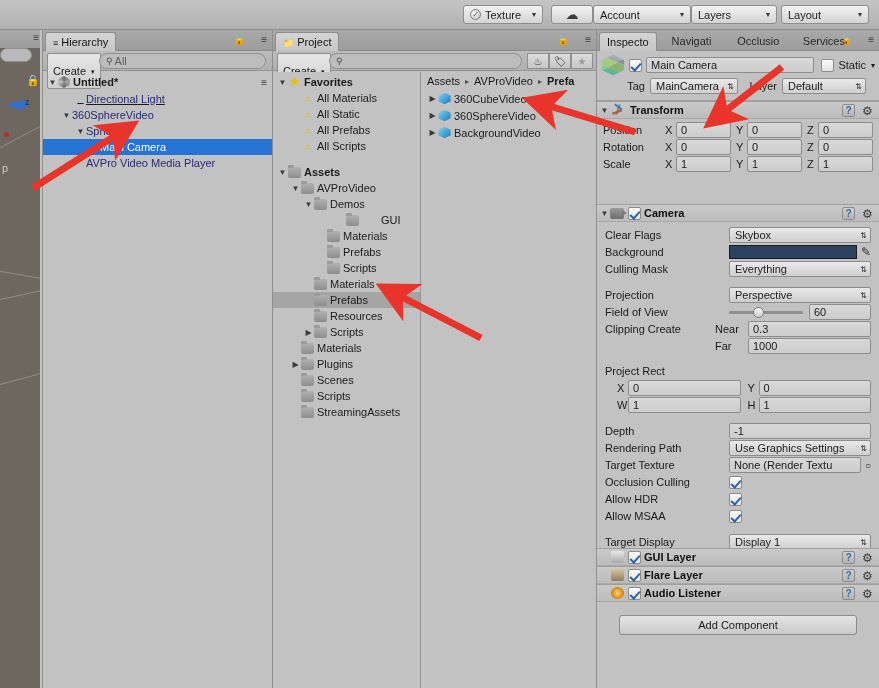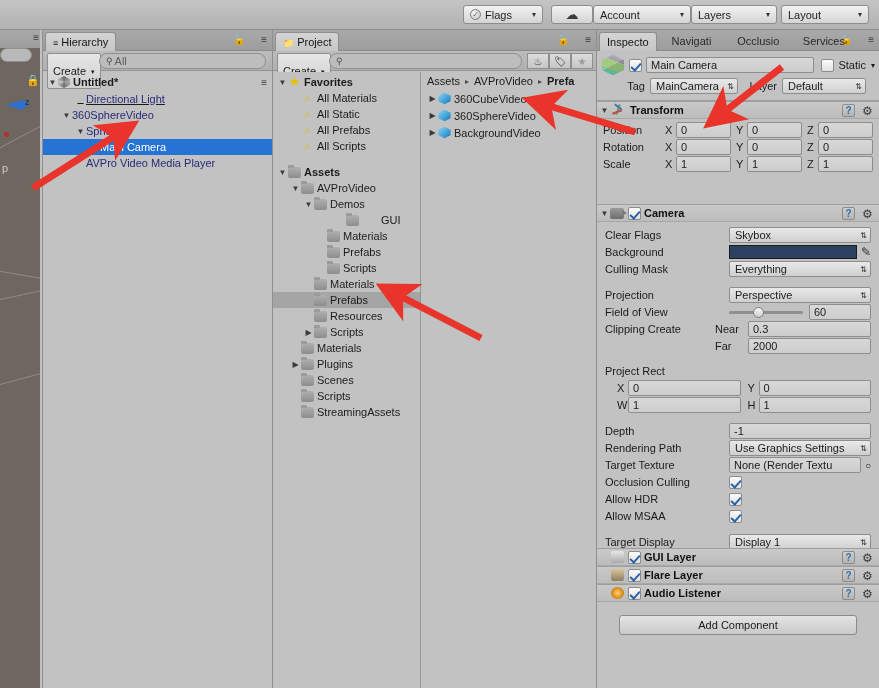--- a/index.html
+++ b/index.html
@@ -231,21 +231,21 @@
   #arrows { position:absolute; left:0; top:0; width:879px; height:688px; pointer-events:none; }
 </style>
 </head>
 <body>
 
 <div id="root">
 
   <div class="toolbar">
     <div class="tb-btn" style="left:463px; width:80px;">
       <span class="collab-ico">✓</span>
-      <span class="lbl">Flags</span>
+      <span class="lbl">Texture</span>
       <span class="caret">▾</span>
     </div>
     <div class="tb-btn" style="left:551px; width:42px;">
       <span class="cloud-ico">☁</span>
     </div>
     <div class="tb-btn" style="left:593px; width:98px;">
       <span class="lbl">Account</span>
       <span class="caret">▾</span>
     </div>
     <div class="tb-btn" style="left:691px; width:86px;">
@@ -675,21 +675,21 @@
         </div>
 
         <div class="prop-row">
           <span class="prop-label" style="width:110px;">Clipping Create</span>
           <span class="prop-label" style="width:33px;">Near</span>
           <span class="txtfield" style="flex:1;">0.3</span>
         </div>
         <div class="prop-row">
           <span class="prop-label" style="width:110px;"></span>
           <span class="prop-label" style="width:33px;">Far</span>
-          <span class="txtfield" style="flex:1;">2000</span>
+          <span class="txtfield" style="flex:1;">1000</span>
         </div>
 
         <div style="height:7px;"></div>
 
         <div class="prop-row">
           <span class="prop-label">Project Rect</span>
         </div>
         <div class="prop-row" style="padding-left:12px;">
           <span class="axis-lbl">X</span>
           <span class="txtfield" style="flex:1;">0</span>

